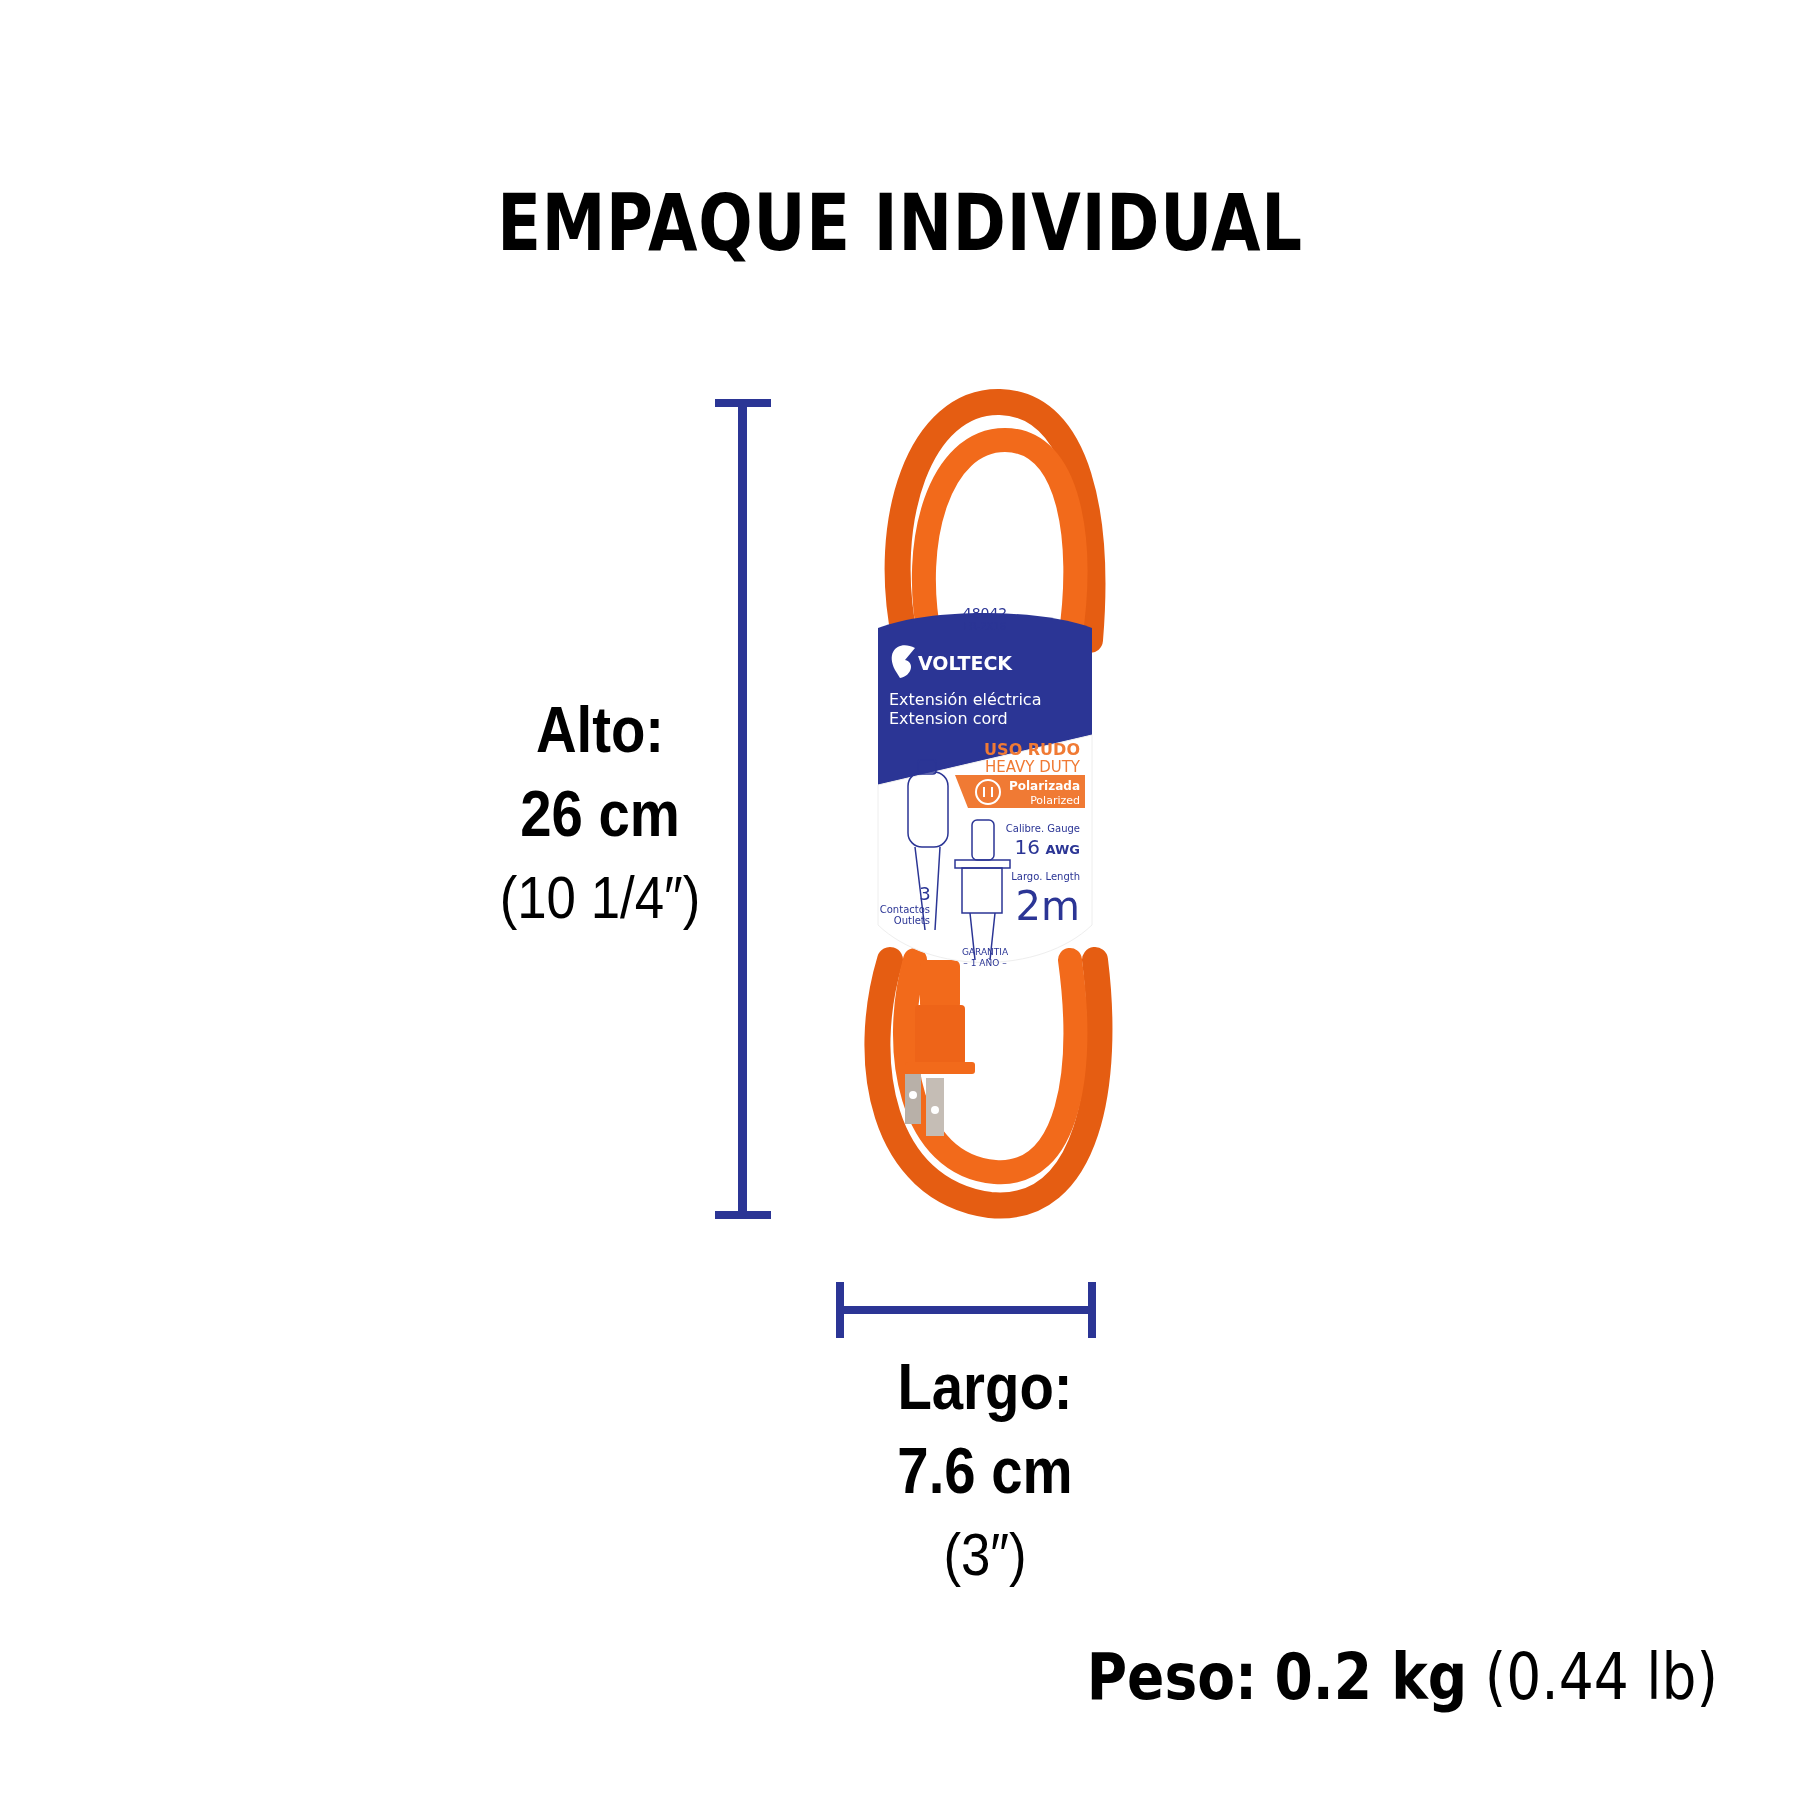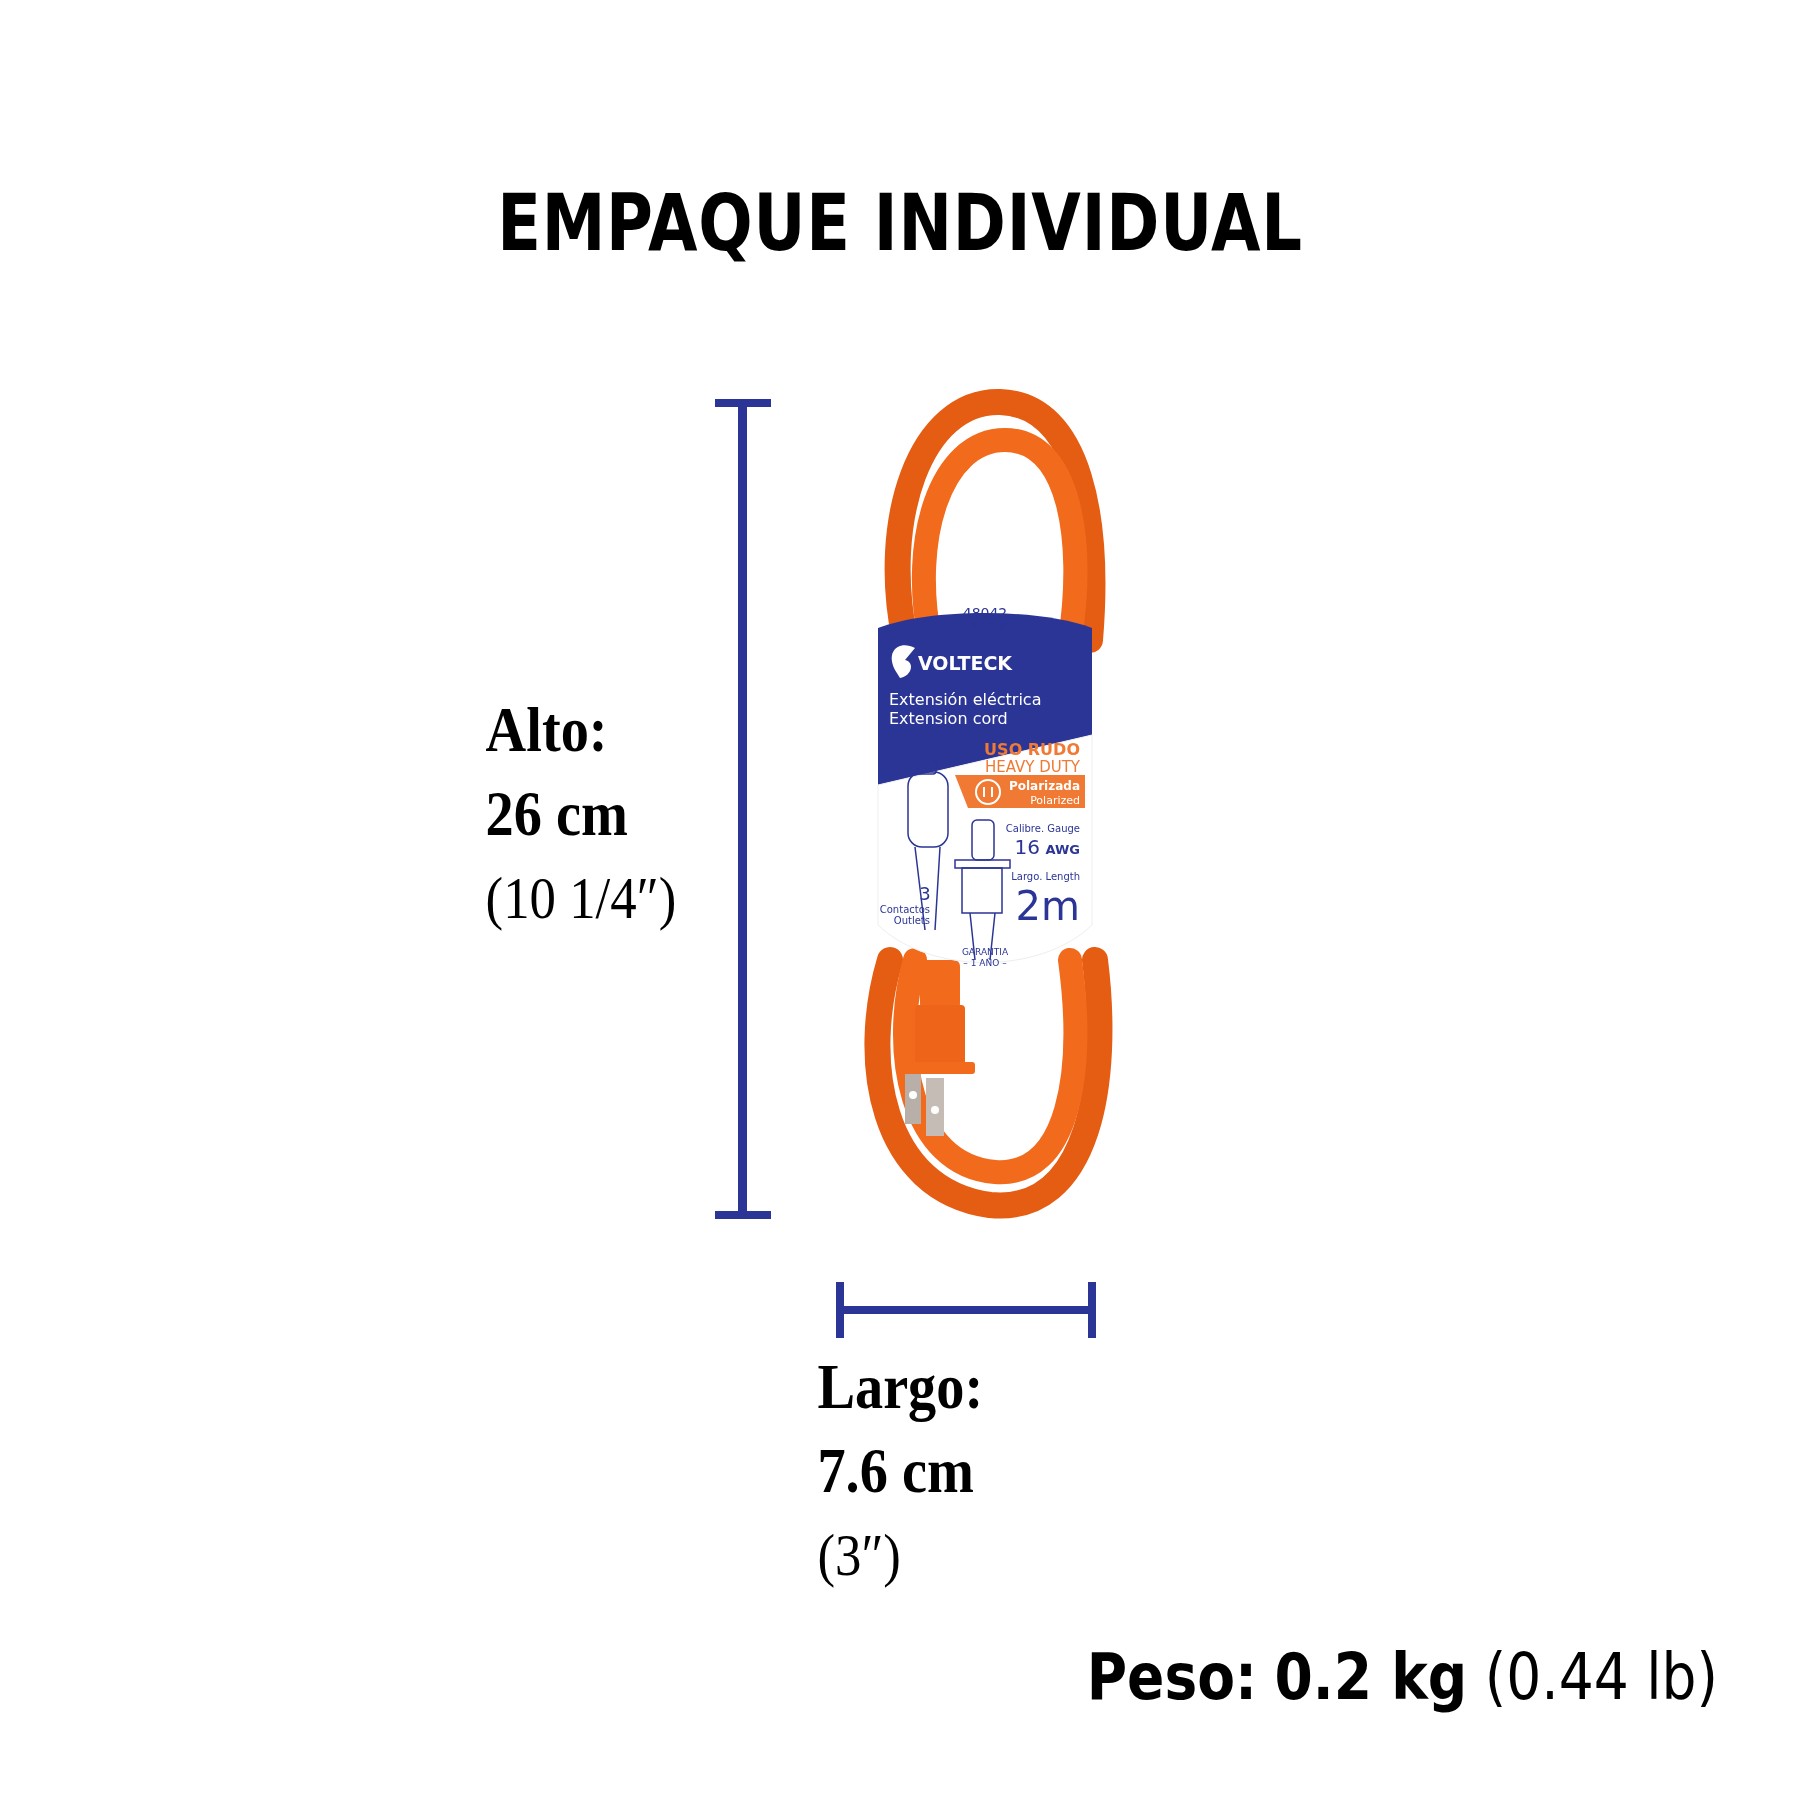--- a/index.html
+++ b/index.html
@@ -1,26 +1,26 @@
 <!DOCTYPE html>
 <html><head>
 <meta charset="utf-8">
 <style>
   html, body { margin:0; padding:0; background:#ffffff; }
   body { width:1800px; height:1800px; position:relative; overflow:hidden;
          font-family:"Liberation Sans", sans-serif; color:#000; }
   .title { position:absolute; left:0; width:1800px; top:178px; text-align:center;
            font-family:"DejaVu Sans", sans-serif; font-weight:bold; font-size:78px;
            letter-spacing:1px; transform:scaleX(0.82); transform-origin:center; }
-  .dim-text { position:absolute; font-family:Liberation Serif, serif;
+  .dim-text { position:absolute; text-align:center; font-family:Liberation Sans, sans-serif;
               line-height:84px; }
   .dim-text .b { font-weight:bold; font-size:64px; display:block; transform:scaleX(0.88); }
   .dim-text .n { font-weight:normal; font-size:60px; display:block; transform:scaleX(0.88); }
   #alto-text { left:470px; top:688px; width:260px; }
-  #largo-text { left:800px; top:1345px; width:290px; }
+  #largo-text { left:840px; top:1345px; width:290px; }
   .peso { position:absolute; right:82px; top:1640px; font-family:"DejaVu Sans", sans-serif;
           font-size:64px; transform:scaleX(0.86); transform-origin:right center; white-space:nowrap; }
   .peso .b { font-weight:bold; }
   svg { position:absolute; left:0; top:0; }
   .lbl { font-family:"DejaVu Sans", sans-serif; }
 </style>
 </head>
 <body>
 
 <div class="title">EMPAQUE INDIVIDUAL</div>

